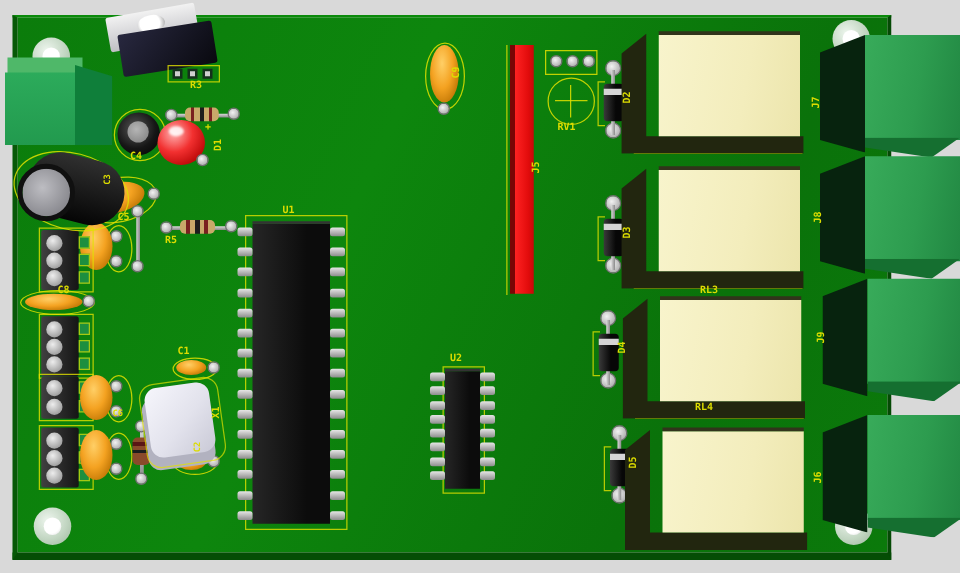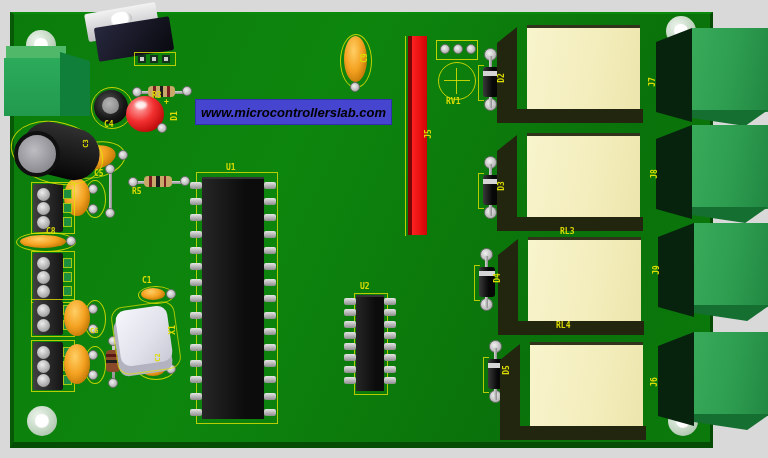--- a/index.html
+++ b/index.html
@@ -106,21 +106,21 @@
     <div style="position:absolute;left:14px;top:15px;width:17px;height:17px;border-radius:50%;background:radial-gradient(circle at 42% 38%,#b5b5b5,#7c7c7c);"></div>
   </div>
   <span class="lab" style="left:104px;top:121px;">C4</span>
 
   <div class="res" style="left:132px;top:78px;width:62px;height:26px;">
     <div class="lead" style="left:6px;top:13px;width:48px;height:3px;"></div>
     <div class="spad" style="left:0px;top:9px;"></div>
     <div class="spad" style="left:50px;top:8px;"></div>
     <div class="body" style="left:16px;top:8px;width:27px;height:11px;"></div>
   </div>
-  <span class="lab" style="left:152px;top:92px;">R3</span>
+  <span class="lab" style="left:152px;top:64px;">R3</span>
 
   <div style="position:absolute;left:124px;top:92px;width:60px;height:46px;z-index:4;">
     <div style="position:absolute;left:2px;top:4px;width:38px;height:36px;border-radius:50%;
       background:radial-gradient(circle at 35% 30%,#ffb0b0 0%,#f23030 42%,#b20000 85%,#7c0000 100%);"></div>
     <div style="position:absolute;left:11px;top:9px;width:12px;height:8px;border-radius:50%;background:rgba(255,255,255,.85);filter:blur(1px);"></div>
     <div class="spad" style="left:33px;top:31px;"></div>
   </div>
   <span class="lab" style="left:164px;top:98px;">+</span>
   <span class="lab rot" style="left:170px;top:112px;">D1</span>
 
@@ -308,24 +308,20 @@
     <div class="ic-body" style="left:14px;top:13px;width:28px;height:96px;"></div>
   </div>
 
   <div style="position:absolute;left:336px;top:32px;width:42px;height:64px;z-index:3;">
     <div class="oell" style="left:4px;top:2px;width:30px;height:52px;"></div>
     <div class="dome" style="left:8px;top:4px;width:23px;height:46px;"></div>
     <div class="spad" style="left:14px;top:50px;"></div>
   </div>
   <span class="lab rot" style="left:360px;top:54px;">C9</span>
 
-  <div style="position:absolute;left:195px;top:99px;width:197px;height:26px;z-index:6;background:#4545cf;border:1px solid #3030ad;
-    display:flex;align-items:center;justify-content:center;box-sizing:border-box;">
-    <span style="font:italic bold 13px 'Liberation Sans',sans-serif;color:#000;">www.microcontrollerslab.com</span>
-  </div>
 
   <div style="position:absolute;left:405px;top:36px;width:24px;height:200px;z-index:3;">
     <div style="position:absolute;left:0;top:0;width:1px;height:200px;background:rgba(225,225,0,.8);"></div>
     <div style="position:absolute;left:3px;top:0;width:4px;height:199px;background:#7a0505;"></div>
     <div style="position:absolute;left:7px;top:0;width:15px;height:199px;background:linear-gradient(90deg,#ff2222,#e20c0c 70%,#c70808 100%);"></div>
   </div>
   <span class="lab rot" style="left:424px;top:130px;">J5</span>
 
   <div style="position:absolute;left:434px;top:38px;width:48px;height:68px;z-index:3;">
     <div style="position:absolute;left:2px;top:2px;width:42px;height:20px;border:1px solid rgba(225,225,0,.85);box-sizing:border-box;"></div>

